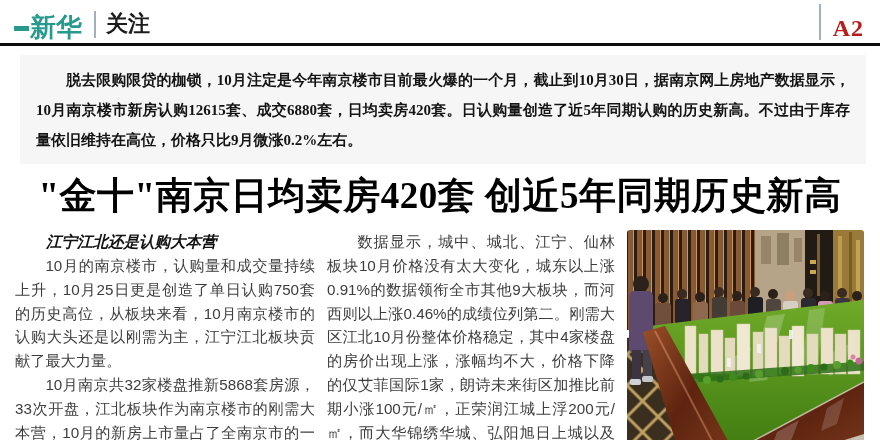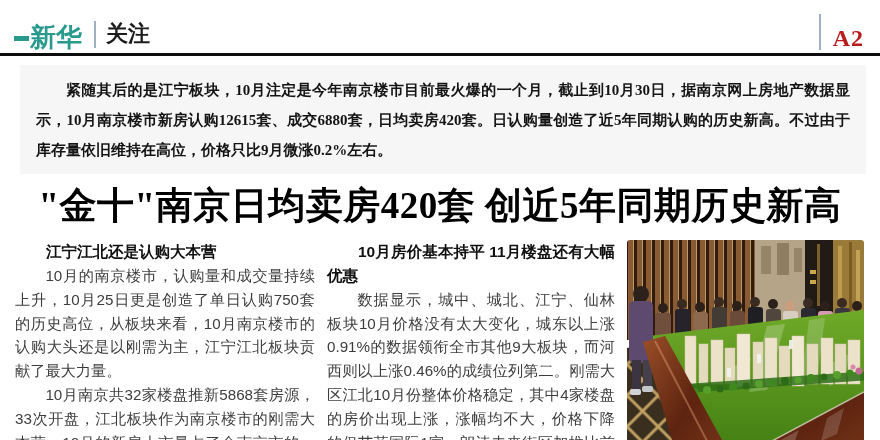--- a/index.html
+++ b/index.html
@@ -3,21 +3,21 @@
 <meta charset="utf-8">
 <style>
   * { box-sizing: border-box; }
   html,body { margin:0; padding:0; }
   body {
     width:880px; height:440px; background:#ffffff; overflow:hidden;
     font-family:"Liberation Sans","DejaVu Sans",sans-serif;
     -webkit-font-smoothing:antialiased;
   }
   
-  .header { display:flex; align-items:flex-end; height:53px; padding:0 16px 3px 14px; }
+  .header { display:flex; align-items:flex-end; height:43px; padding:0 16px 3px 14px; }
   .logo { display:flex; align-items:flex-end; color:#279a8d; line-height:0.95; }
   .logo-dash { width:15px; height:5px; background:#279a8d; margin:0 1px 9px 0; }
   .logo-part1 { font-size:26px; font-weight:bold; letter-spacing:0; }
   .logo-part2 { font-size:31px; font-weight:900; letter-spacing:1px; }
   .v-div { width:2px; height:27px; background:#9fb0c0; margin:0 10px 2px 12px; }
   .section-label { font-size:22px; font-weight:bold; color:#1b1b1b; padding-bottom:1px; }
   .spacer { flex:1; }
   .v-div2 { width:2px; height:36px; background:#9fb0c0; margin:0 12px 0 0; }
   .page-number { font-family:"Liberation Serif","DejaVu Serif",serif; font-size:24px;
     font-weight:bold; color:#b91c1c; line-height:0.9; letter-spacing:1px; }
@@ -30,21 +30,21 @@
   
   .headline { text-align:center; font-family:"Liberation Serif","DejaVu Serif",serif;
     font-weight:900; font-size:37px; color:#000; margin:9px 0 0; letter-spacing:0.5px;
     line-height:1.25; }
   
   .content { display:flex; gap:12px; padding:11px 16px 0 15px; }
   .col { font-size:15.2px; line-height:23.8px; color:#3d3d3d; text-align:justify; }
   .col-left { width:300px; }
   .col-mid  { width:288px; }
   .col h3 { font-size:15.5px; color:#111; margin:0; text-indent:2em; font-weight:bold;
-    line-height:23.8px; }
+    line-height:23.8px;font-style:italic; }
   .col p { margin:0; text-indent:2em; }
   
   .photo { width:237px; height:237px; flex:none; border-radius:3px; overflow:hidden;
     background:#44false; }
   .photo svg { display:block; width:100%; height:100%; }
 </style>
 </head>
 <body>
 
 <div class="header">
@@ -54,36 +54,35 @@
   </div>
   <span class="v-div"></span>
   <span class="section-label">关注</span>
   <span class="spacer"></span>
   <span class="v-div2"></span>
   <span class="page-number">A2</span>
 </div>
 <div class="rule"></div>
 
 <div class="summary">
-  <p>紧随其后的是江宁板块，10月注定是今年南京楼市目前最火爆的一个月，截止到10月30日，据南京网上房地产数据显示，10月南京楼市新房认购12615套、成交6880套，日均卖房420套。日认购量创造了近5年同期认购的历史新高。不过由于库存量依旧维持在高位，价格只比9月微涨0.2%左右。</p>
+  <p>脱去限购限贷的枷锁，10月注定是今年南京楼市目前最火爆的一个月，截止到10月30日，据南京网上房地产数据显示，10月南京楼市新房认购12615套、成交6880套，日均卖房420套。日认购量创造了近5年同期认购的历史新高。不过由于库存量依旧维持在高位，价格只比9月微涨0.2%左右。</p>
 </div>
 
 <h1 class="headline">"金十"南京日均卖房420套 创近5年同期历史新高</h1>
 
 <div class="content">
 
   <div class="col col-left">
     <h3>江宁江北还是认购大本营</h3>
     <p>10月的南京楼市，认购量和成交量持续上升，10月25日更是创造了单日认购750套的历史高位，从板块来看，10月南京楼市的认购大头还是以刚需为主，江宁江北板块贡献了最大力量。</p>
     <p>10月南京共32家楼盘推新5868套房源，33次开盘，江北板块作为南京楼市的刚需大本营，10月的新房上市量占了全南京市的一半，共有11次开盘，2921套新房源入市。紧随其后的是江宁板块，8次开盘，1037套新房源入市。</p>
 
   </div>
 
   <div class="col col-mid">
-    <h3>10月房价基本持平 11月楼盘还有大幅优惠</h3>
     <p>数据显示，城中、城北、江宁、仙林板块10月价格没有太大变化，城东以上涨0.91%的数据领衔全市其他9大板块，而河西则以上涨0.46%的成绩位列第二。刚需大区江北10月份整体价格稳定，其中4家楼盘的房价出现上涨，涨幅均不大，价格下降的仅艾菲国际1家，朗诗未来街区加推比前期小涨100元/㎡，正荣润江城上浮200元/㎡，而大华锦绣华城、弘阳旭日上城以及苏宁双盘等推盘大户都没有上涨。</p>
 
   </div>
 
   <div class="photo">
     <svg viewBox="0 0 237 237" preserveAspectRatio="none">
       <defs>
         <linearGradient id="greenG" x1="0" y1="0" x2="0" y2="1">
           <stop offset="0" stop-color="#6faa28"></stop>
             <stop offset="1" stop-color="#3e7a10"></stop>

